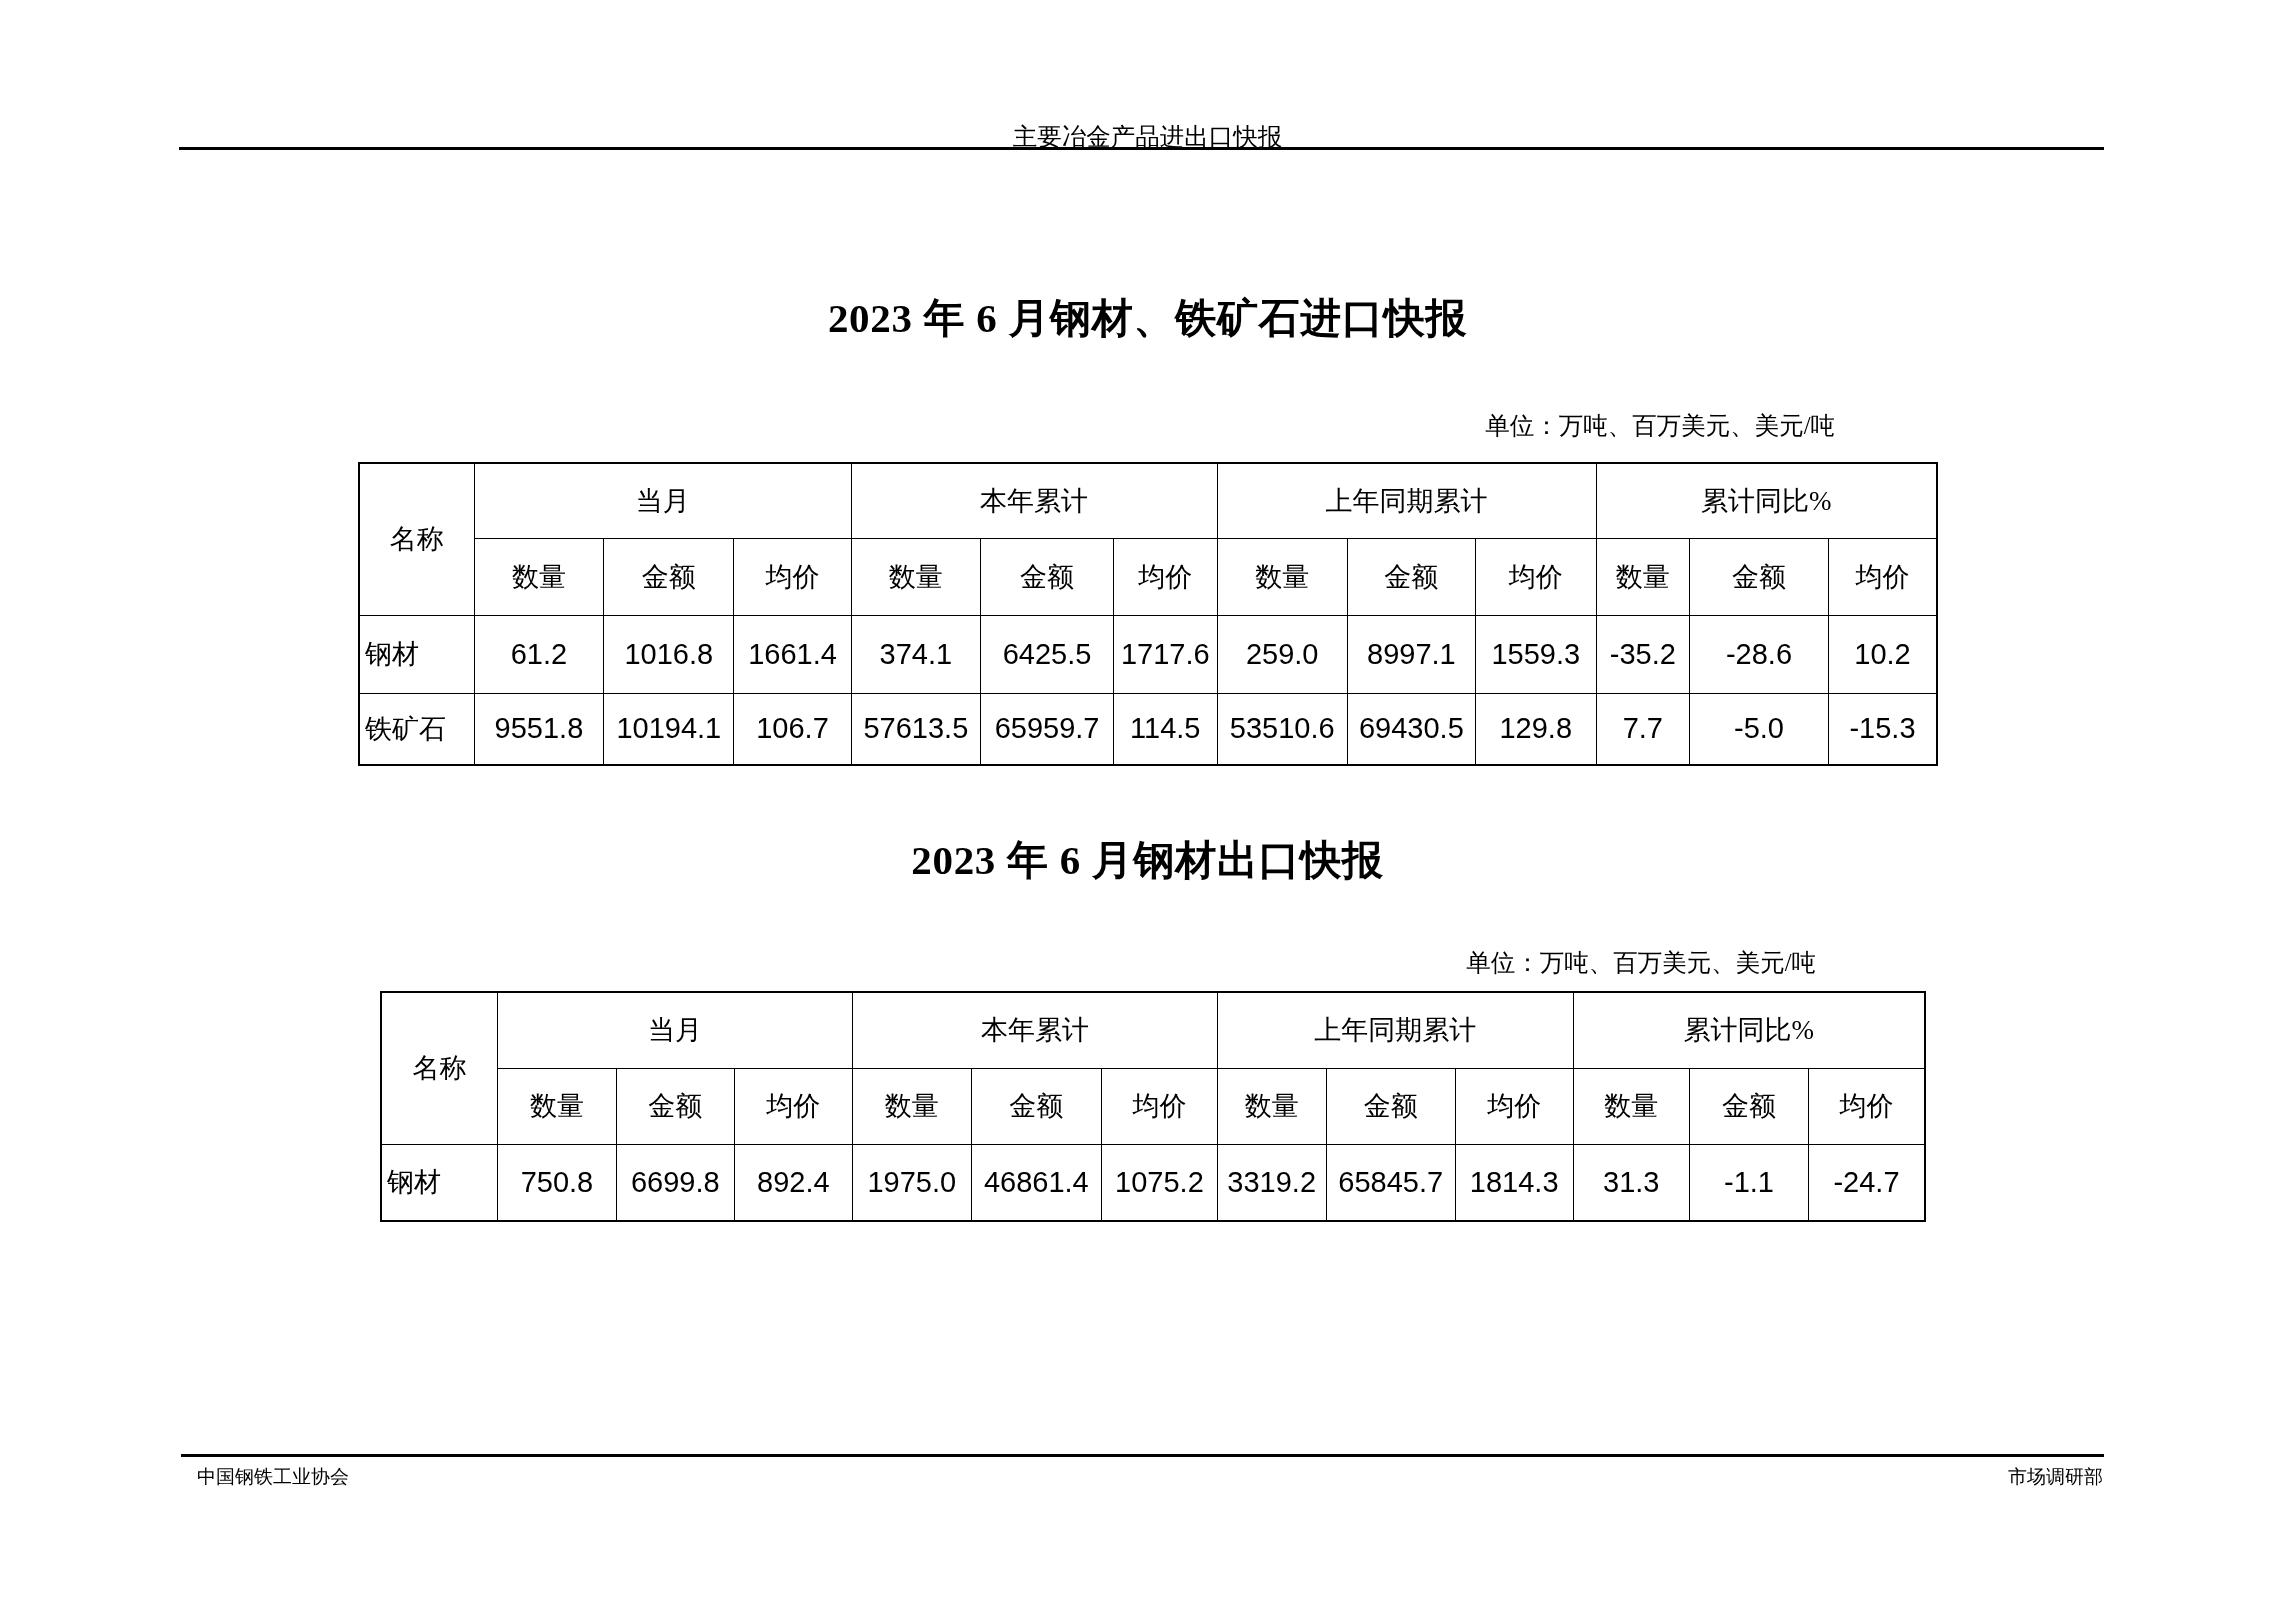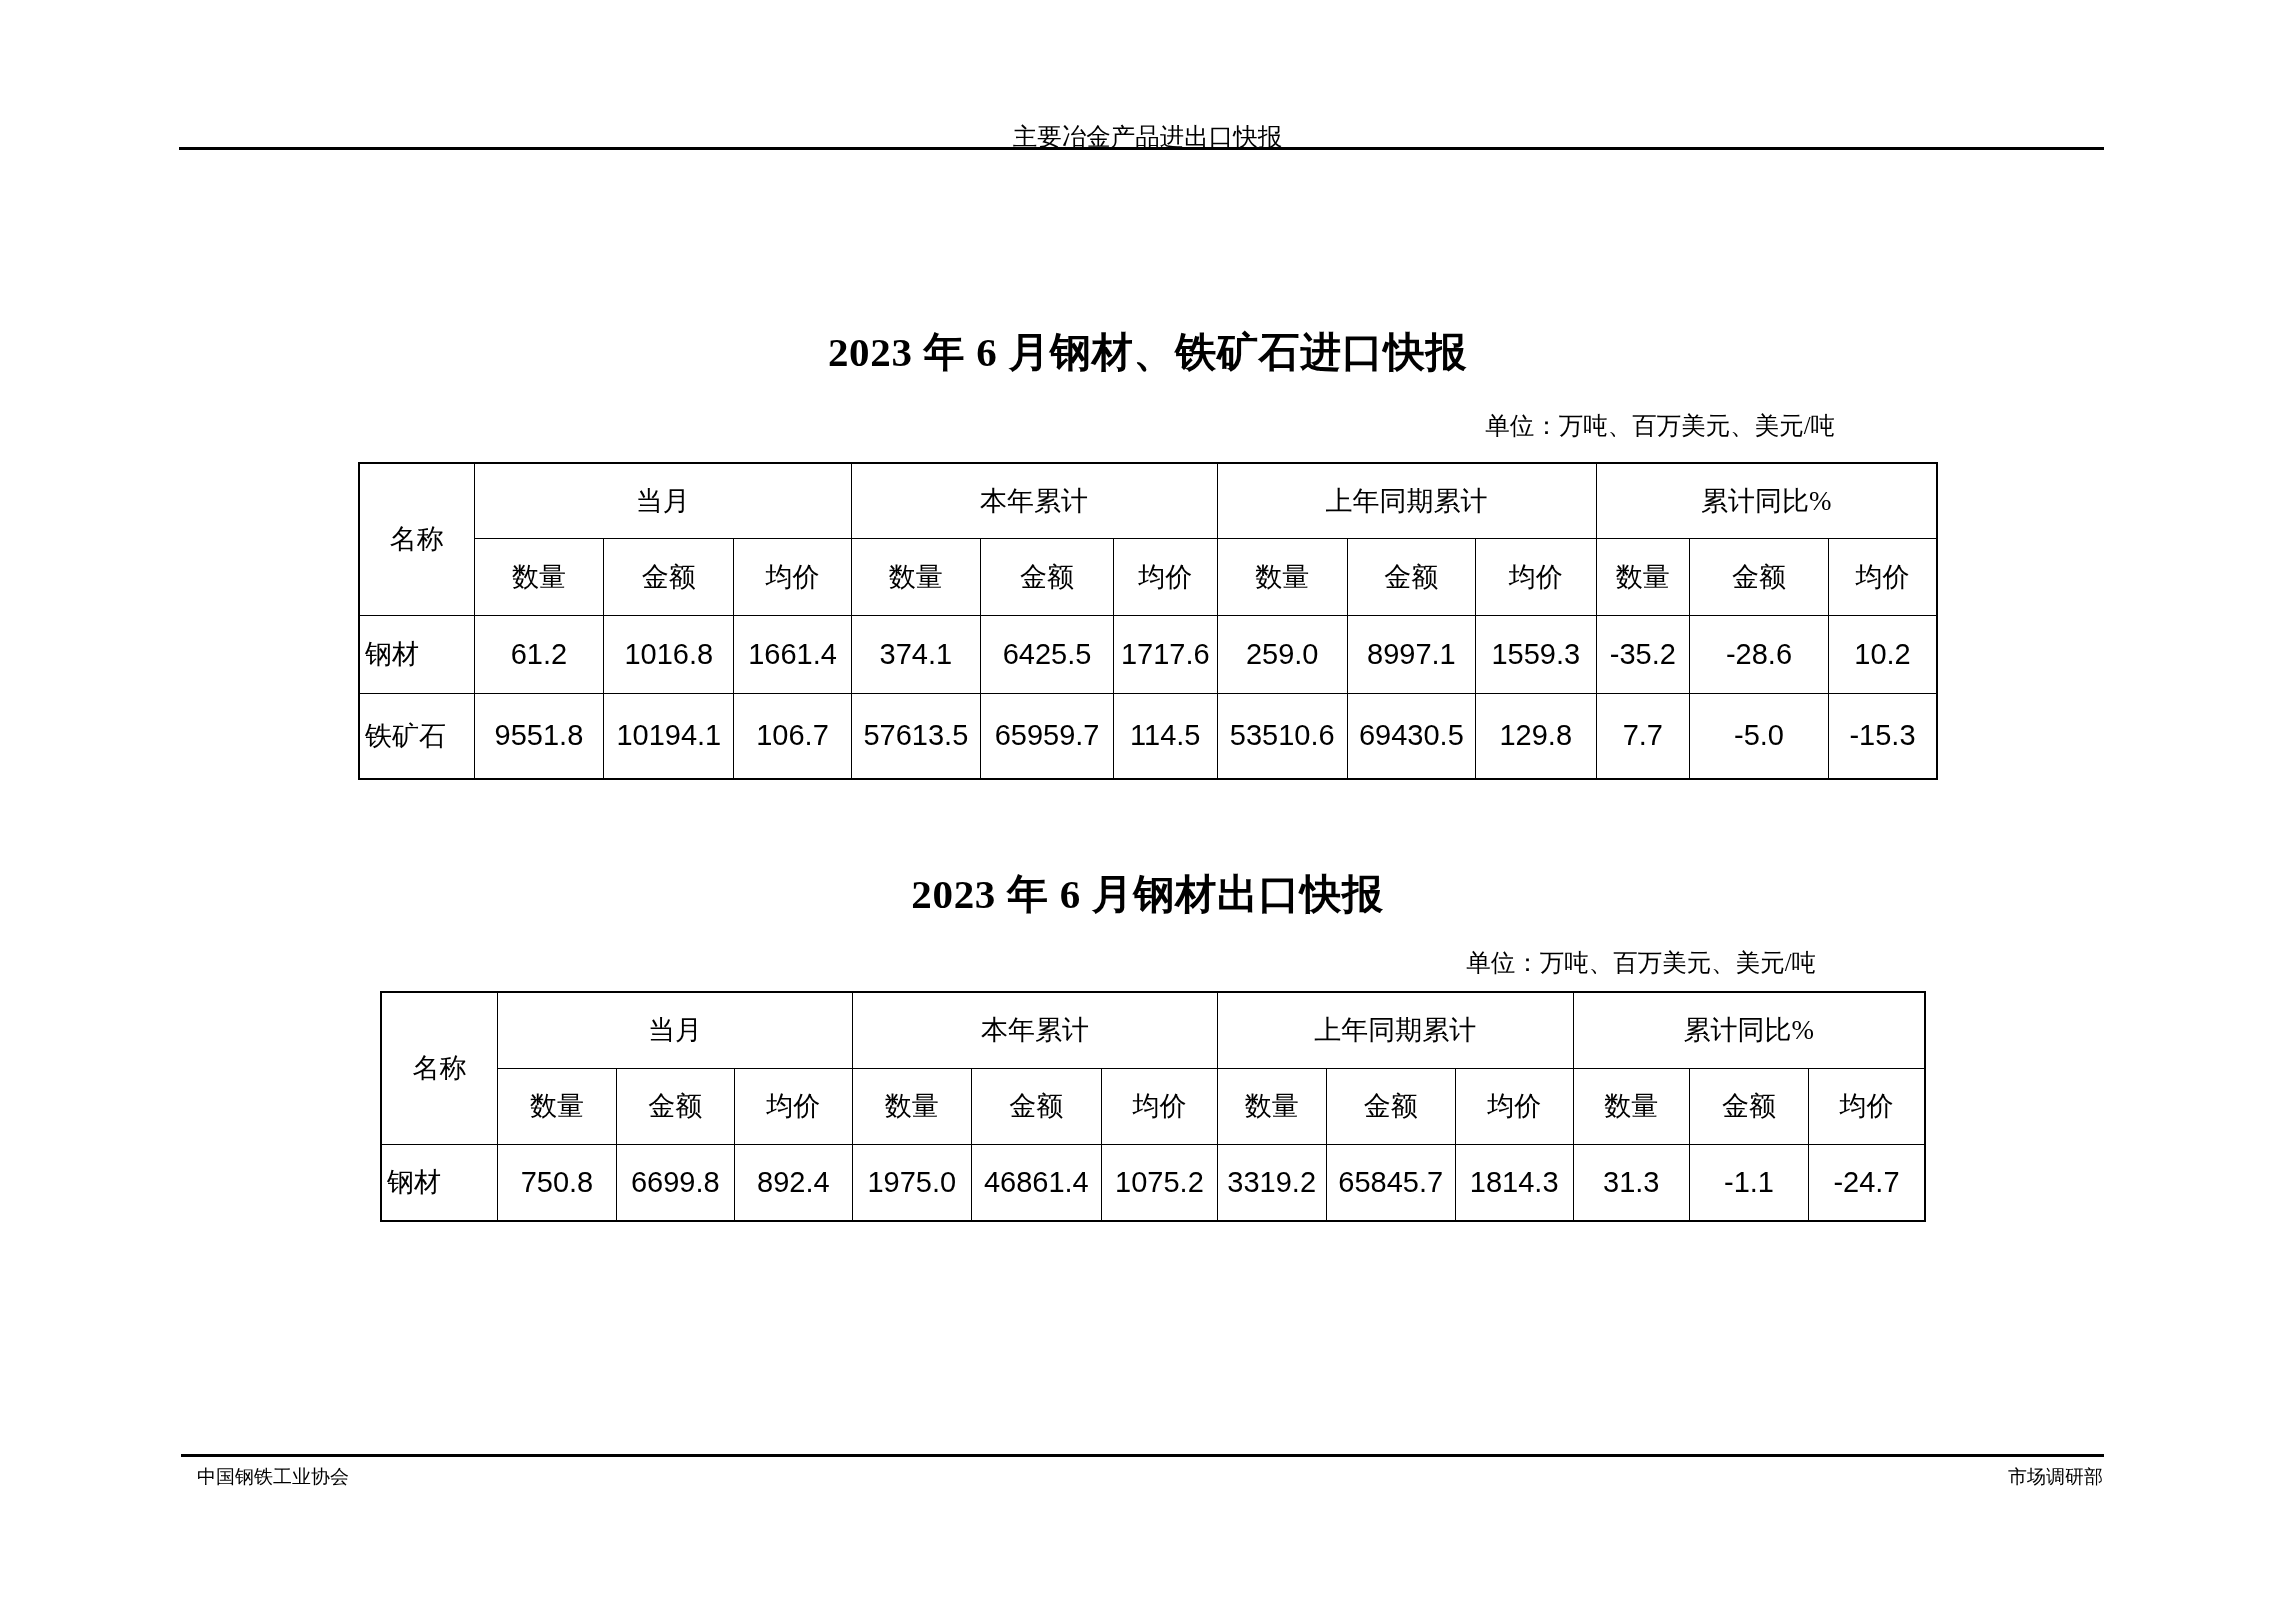--- a/index.html
+++ b/index.html
@@ -34,21 +34,20 @@
   }
 
   .section-title {
     left: 0;
     width: 100%;
     text-align: center;
     font-size: 41px;
     font-weight: bold;
     line-height: 1.15;
     letter-spacing: 0.7px;
-    margin-top: 34px;
   }
   .title-import { top: 295px; }
   .title-export { top: 837px; }
 
   .unit-note {
     font-size: 24.5px;
     line-height: 1.2;
     white-space: nowrap;
   }
   .unit-import { top: 411px; right: 460px; }
@@ -155,21 +154,21 @@
       <td class="num">374.1</td>
       <td class="num">6425.5</td>
       <td class="num">1717.6</td>
       <td class="num">259.0</td>
       <td class="num">8997.1</td>
       <td class="num">1559.3</td>
       <td class="num">-35.2</td>
       <td class="num">-28.6</td>
       <td class="num">10.2</td>
     </tr>
-    <tr style="height:86px;">
+    <tr style="height:72px;">
       <td class="name-cell">铁矿石</td>
       <td class="num">9551.8</td>
       <td class="num">10194.1</td>
       <td class="num">106.7</td>
       <td class="num">57613.5</td>
       <td class="num">65959.7</td>
       <td class="num">114.5</td>
       <td class="num">53510.6</td>
       <td class="num">69430.5</td>
       <td class="num">129.8</td>

